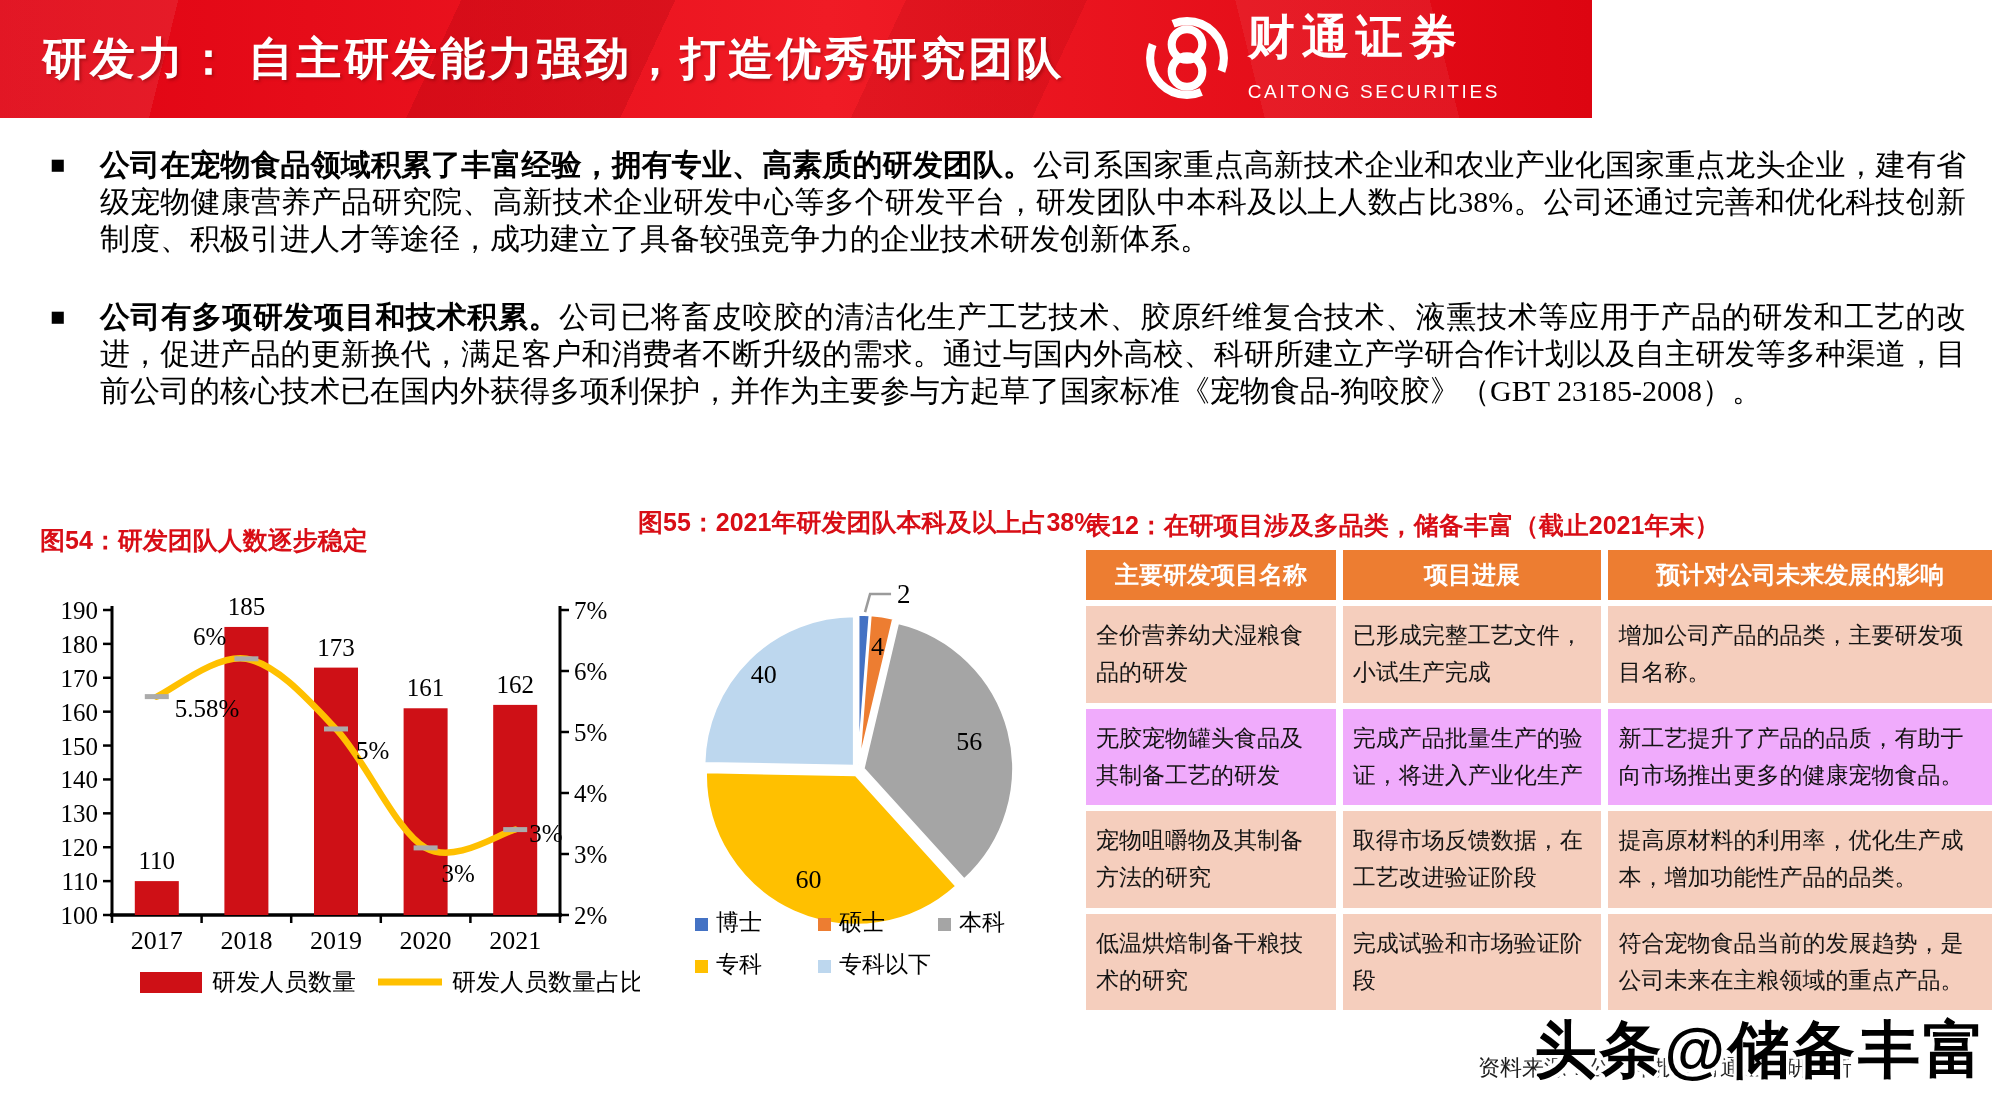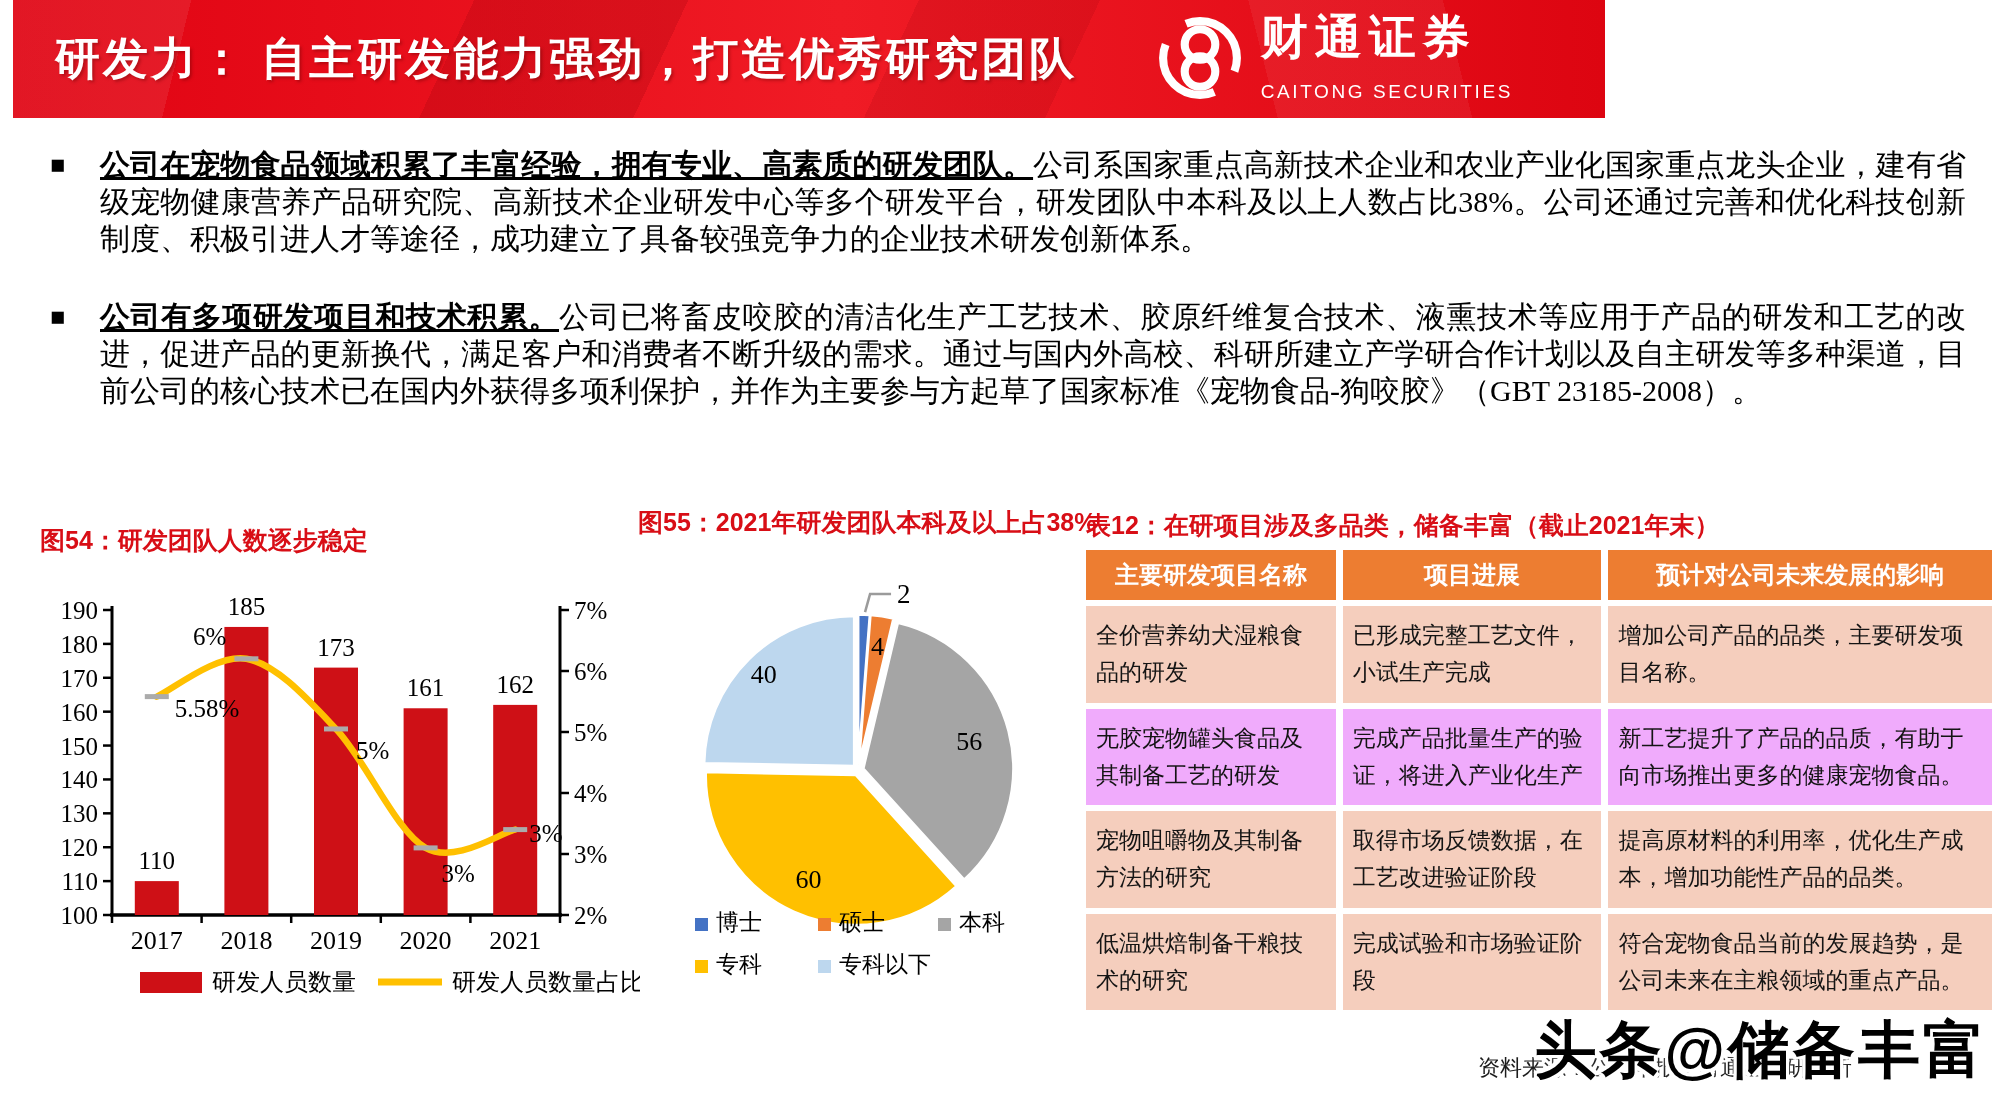--- a/index.html
+++ b/index.html
@@ -1,40 +1,40 @@
 <!DOCTYPE html>
 <html><head>
 <meta charset="utf-8">
 <style>
   html,body{margin:0;padding:0;background:#fff;}
   .page{position:relative;width:2000px;height:1120px;background:#ffffff;overflow:hidden;
         font-family:"Liberation Serif","DejaVu Serif",serif;color:#000;}
 
   
-  .header{position:absolute;left:13px;top:0;width:1592px;height:118px;
+  .header{position:absolute;left:0;top:0;width:1592px;height:118px;
     background:
       linear-gradient(104deg, rgba(255,255,255,0.08) 0 11%, transparent 11%),
       linear-gradient(115deg, transparent 28%, rgba(150,0,10,0.22) 28% 41%, transparent 41% 55%, rgba(150,0,10,0.16) 55% 66%, transparent 66%),
       linear-gradient(76deg, transparent 78%, rgba(255,255,255,0.06) 78% 90%, transparent 90%),
       linear-gradient(90deg,#e00312,#f01b25 52%,#dd0511);
     display:flex;align-items:center;}
   .header h1{margin:0 0 0 42px;font-size:45px;font-weight:bold;color:#fff;letter-spacing:3px;
     text-shadow:2px 2px 3px rgba(90,0,0,.35);}
   .logo{position:absolute;right:92px;top:13px;display:flex;align-items:center;gap:16px;}
   .logo svg{width:90px;height:90px;}
   .logo-cn{font-size:47px;font-weight:bold;color:#fff;letter-spacing:7px;line-height:1;}
   .logo-en{font-size:19px;color:#fff;letter-spacing:2.6px;margin-top:20px;
     font-family:"Liberation Sans","DejaVu Sans",sans-serif;}
 
   
   .bullets{position:absolute;left:50px;top:146px;width:1916px;}
   .bullet{display:flex;margin-bottom:41px;}
   .bullet .sq{flex:0 0 50px;font-size:25px;line-height:38px;color:#000;}
   .bullet p{margin:0;font-size:30px;line-height:37px;text-align:justify;}
-  .bullet p b{font-weight:bold;text-decoration:underline;}
+  .bullet p b{font-weight:bold;}
 
   
   .fig-title{font-family:"Liberation Sans","DejaVu Sans",sans-serif;font-weight:bold;
     color:#d80e16;font-size:25px;line-height:1.2;white-space:nowrap;}
   .fig54{position:absolute;left:40px;top:525px;width:600px;}
   .fig55{position:absolute;left:638px;top:507px;width:445px;}
   .tblfig{position:absolute;left:1086px;top:510px;width:906px;}
   .fig svg{display:block;}
 
   

